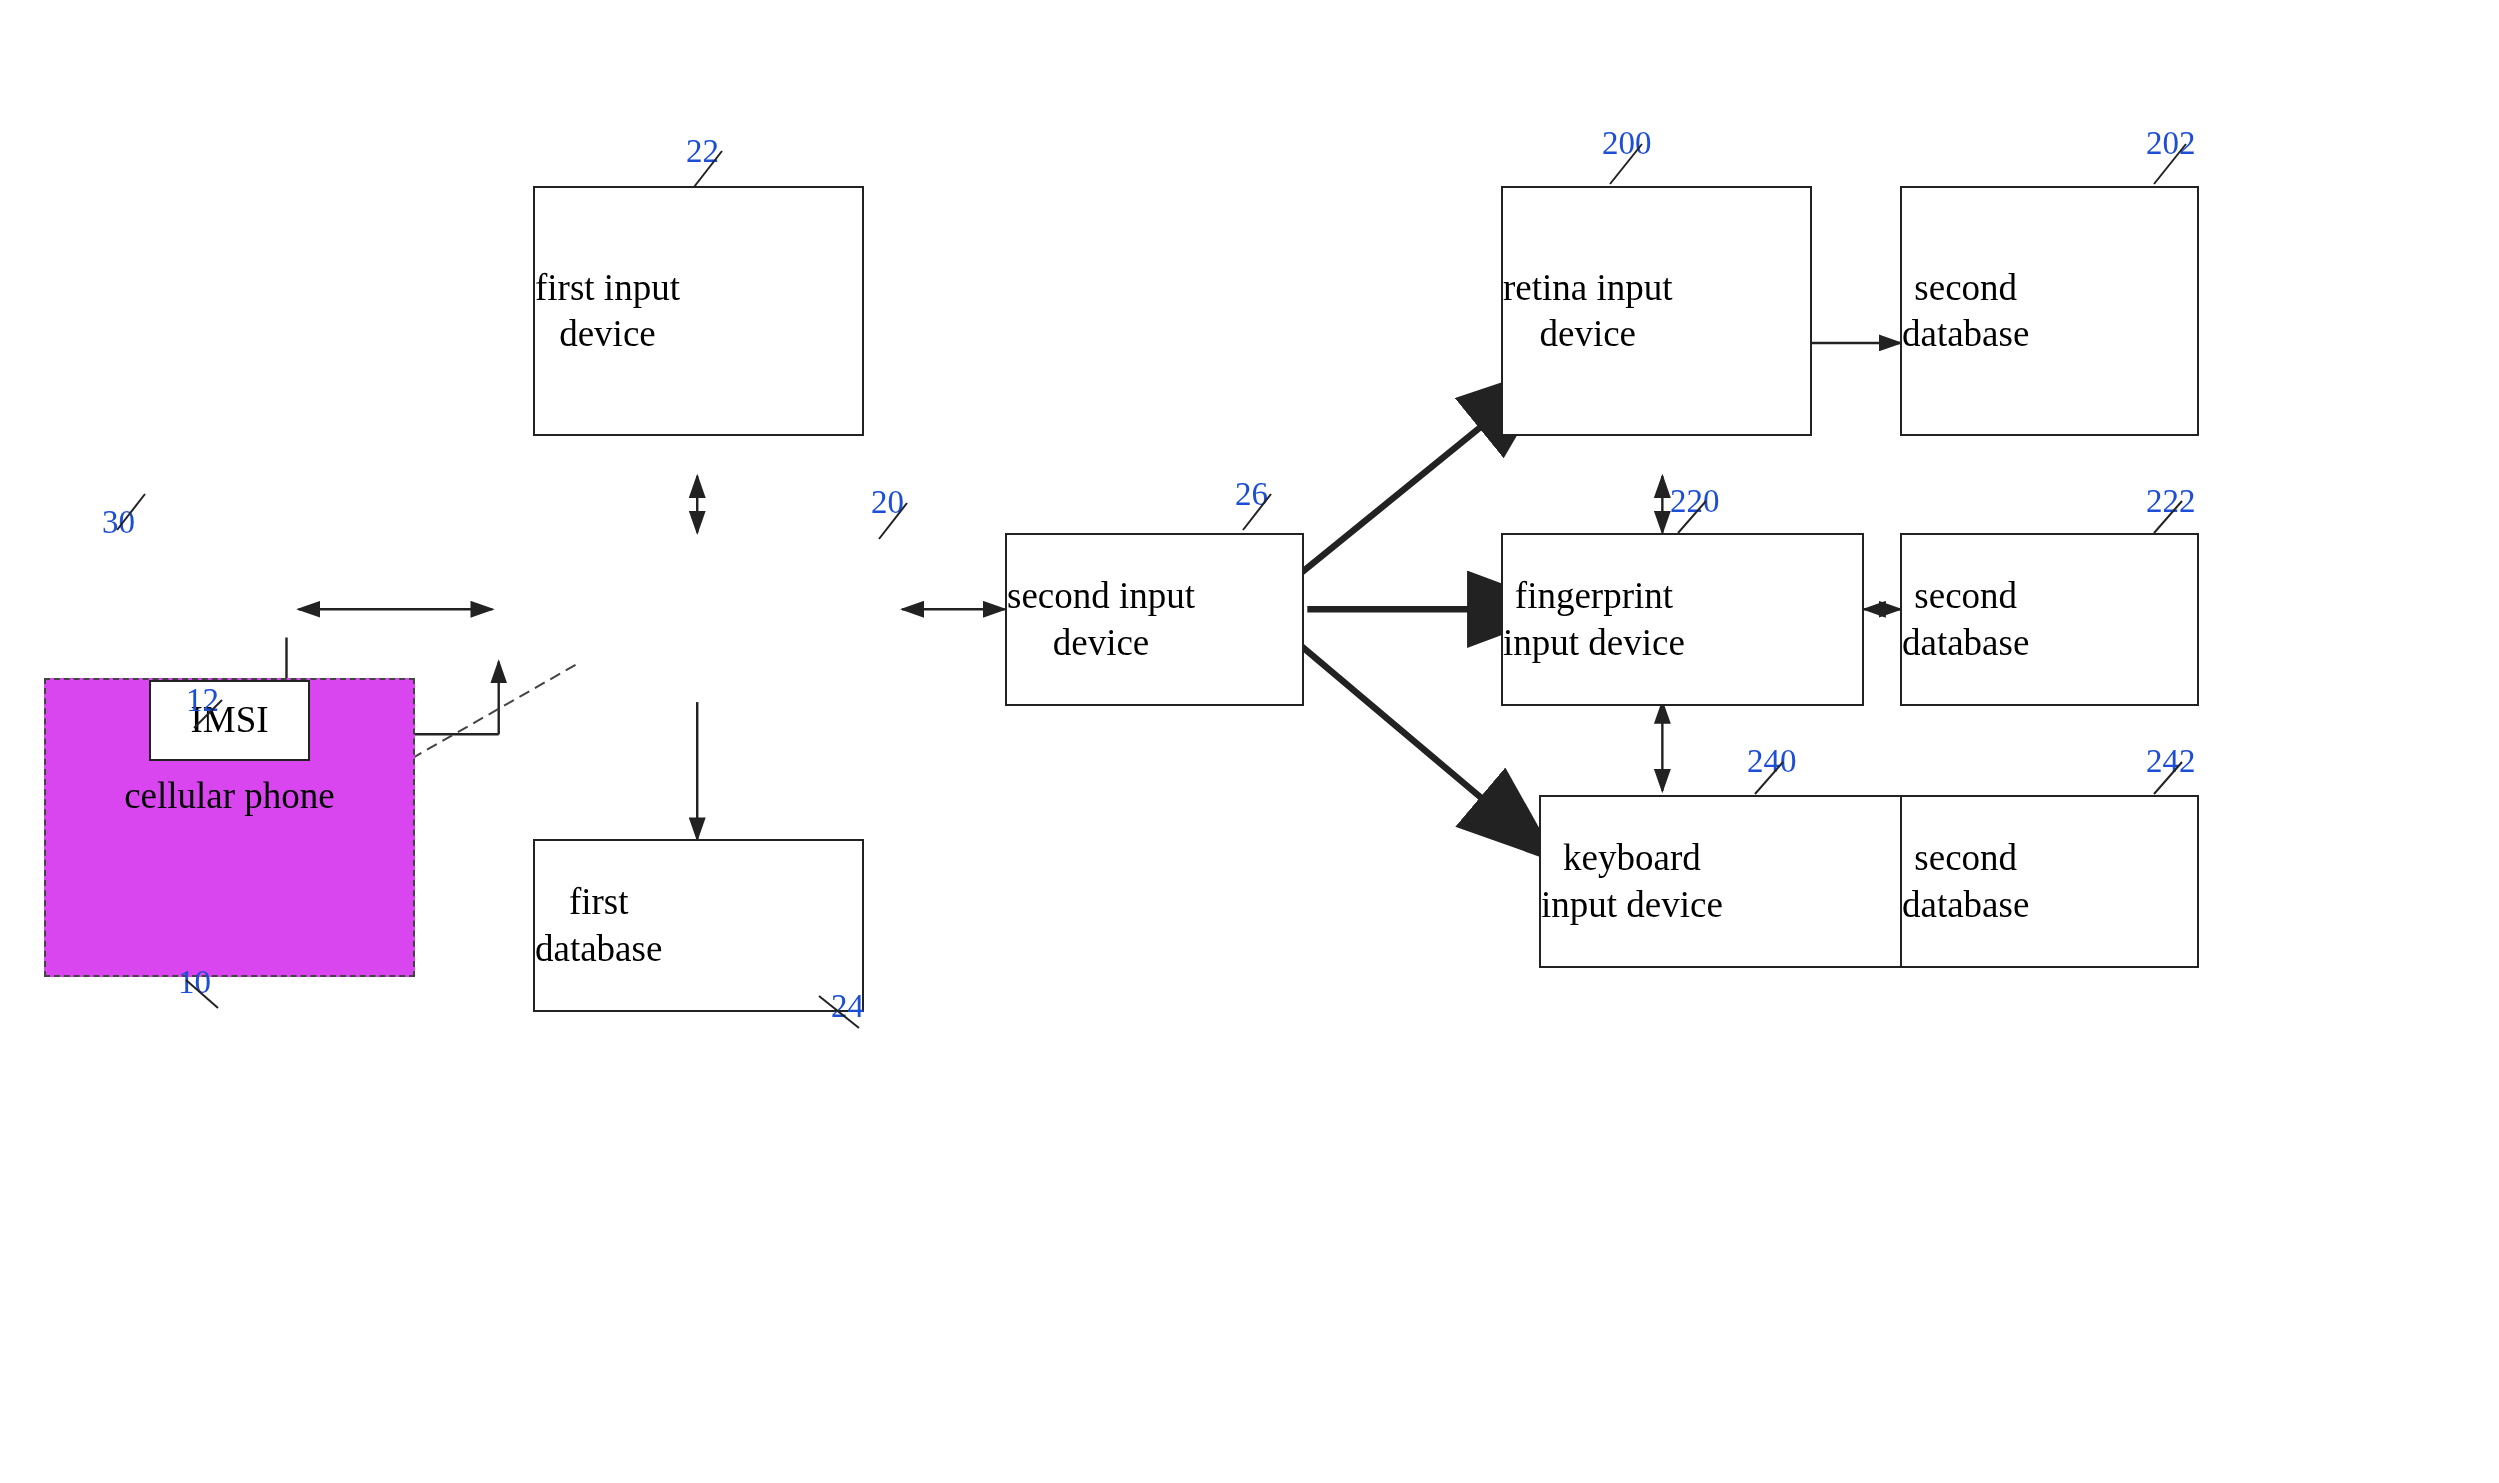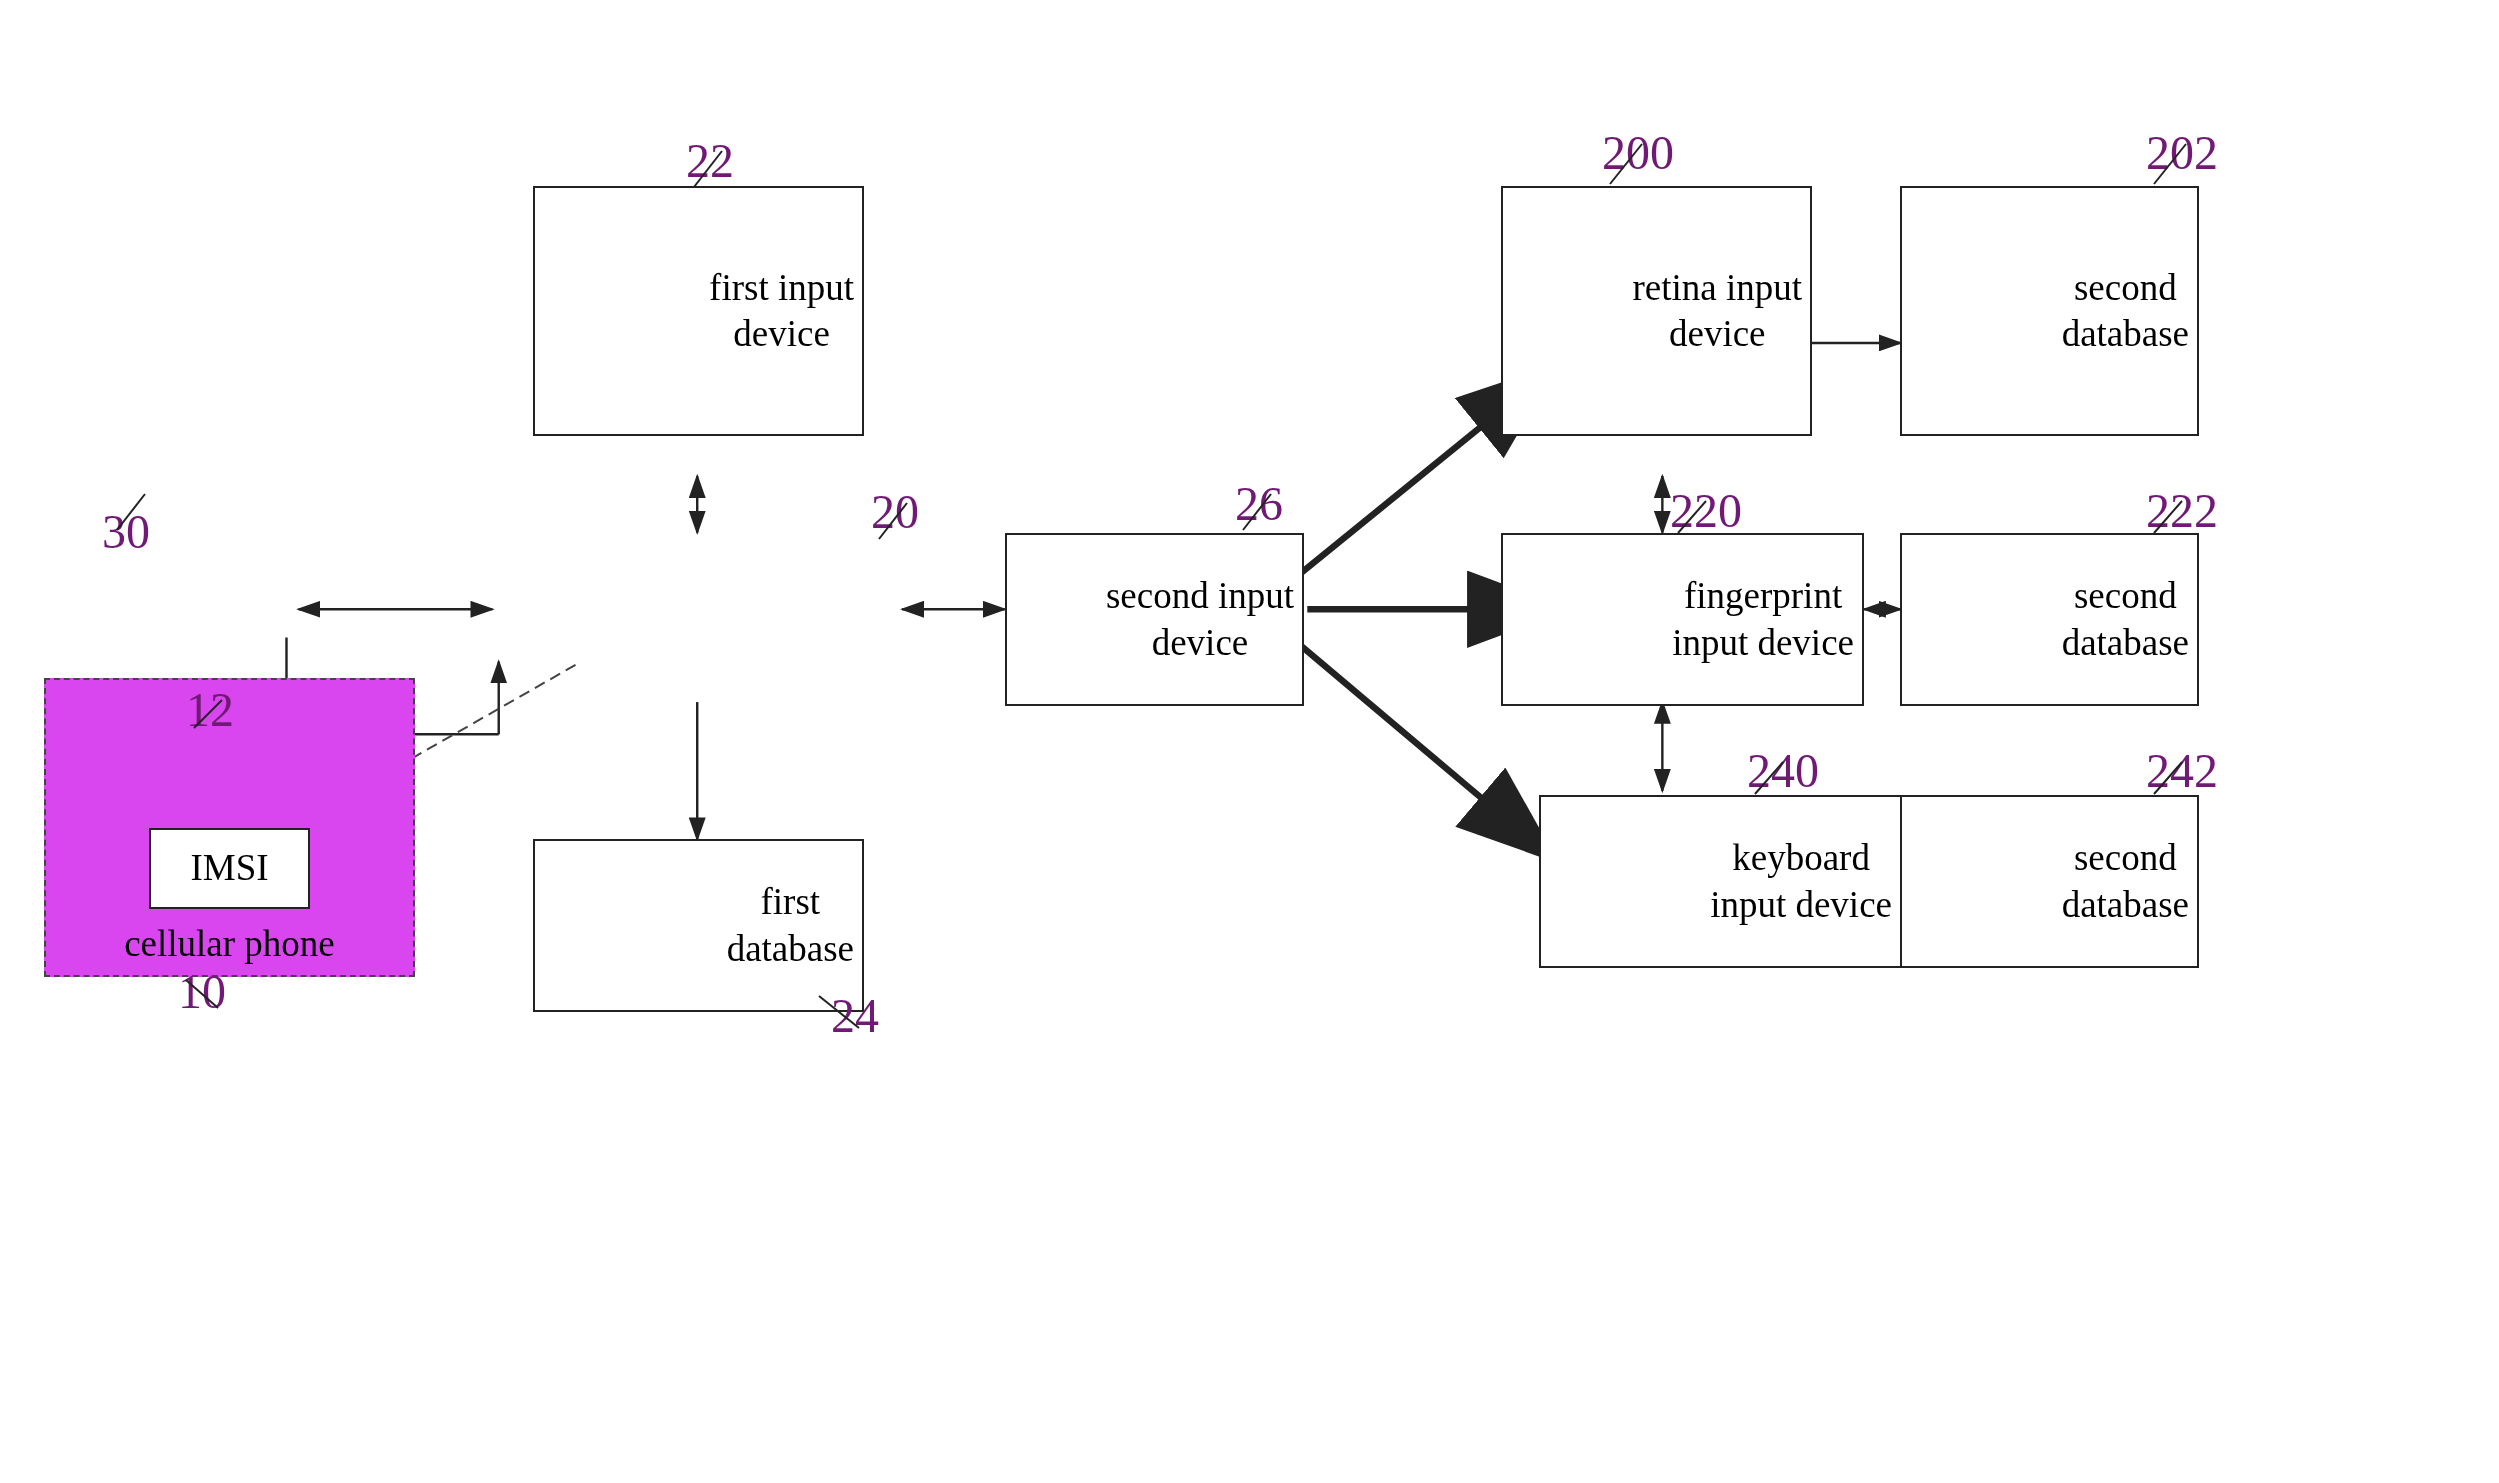--- a/index.html
+++ b/index.html
@@ -16,38 +16,38 @@
       top: 0; left: 0;
       width: 2500px;
       height: 1484px;
     }
     .box {
       position: absolute;
       border: 2.4px solid #222;
       background: #fff;
       display: flex;
       align-items: center;
-      justify-content: flex-end;
+      justify-content: flex-start;
       text-align: center;
       font-size: 37px;
       line-height: 1.25;
-      padding: 8px;
+      padding: 0;
     }
     .box-dashed {
       border: 2.4px dashed #444;
       background: #d946ef;
     }
     .box-inner {
       border: 2.4px solid #222;
       background: #fff;
     }
     .label {
       position: absolute;
-      font-size: 48px;
-      color: #701a75;
+      font-size: 33px;
+      color: #1d4ed8;
     }
     svg.arrows {
       position: absolute;
       top: 0; left: 0;
       width: 2500px;
       height: 1484px;
       pointer-events: none;
     }
   </style>
 </head>

